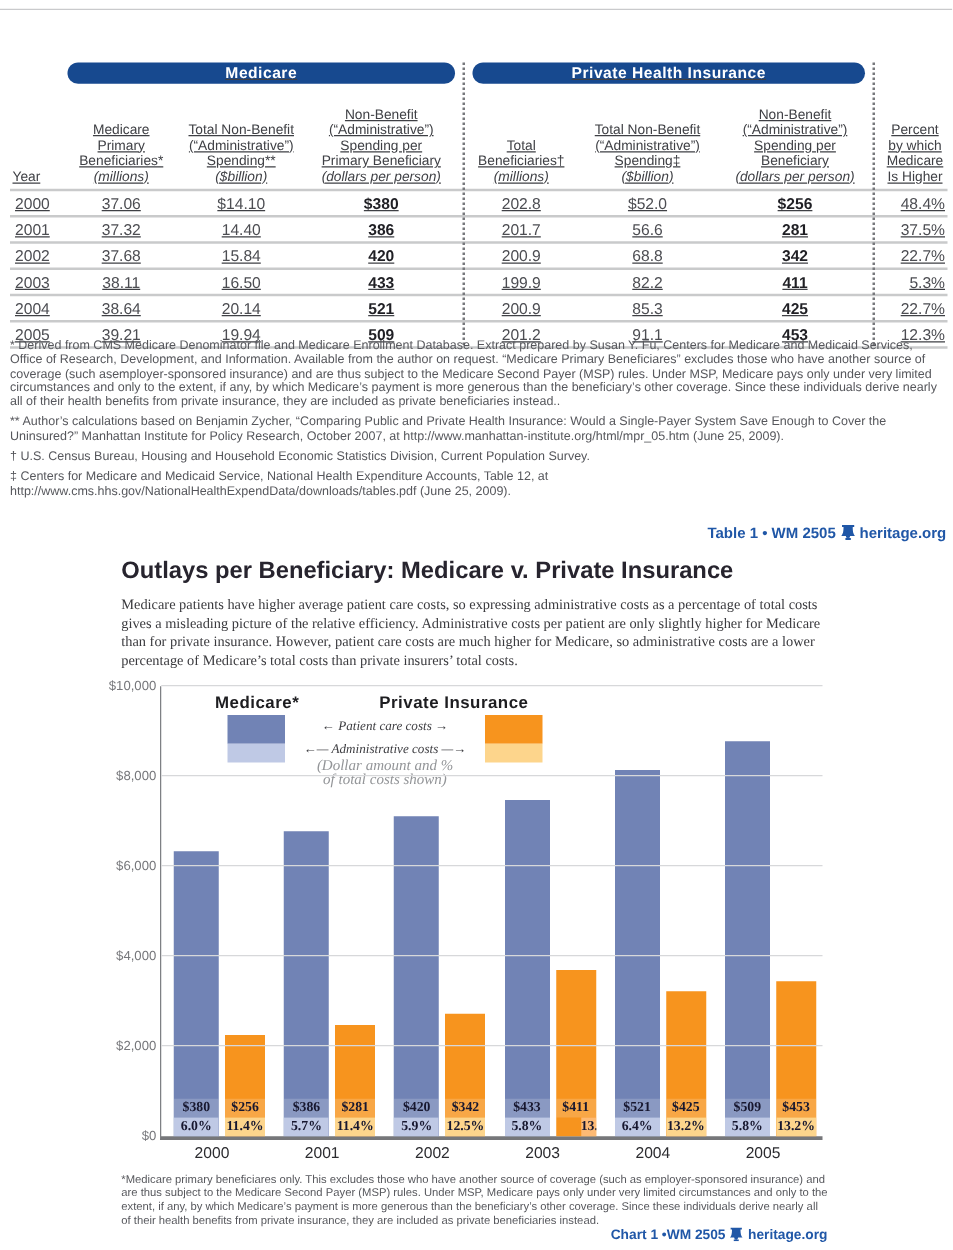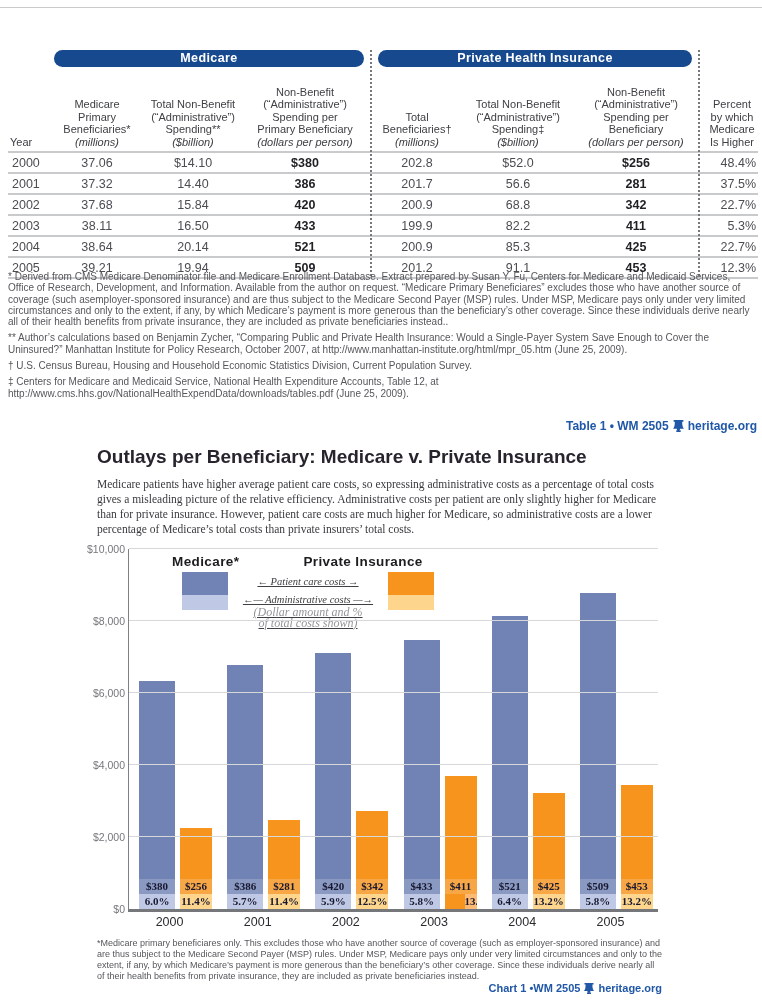--- a/index.html
+++ b/index.html
@@ -2,21 +2,21 @@
 <html><head>
 <meta charset="utf-8">
 <style>
   html,body{margin:0;padding:0;background:#fff;}
   .page{position:relative;width:762px;height:1000px;background:#fff;
         font-family:"Liberation Sans",sans-serif;color:#3f4045;overflow:hidden;}
   .toprule{position:absolute;left:0;top:7px;width:762px;height:1px;background:#c9cacc;}
   .doc-title{position:absolute;left:8px;top:15px;width:748px;font-size:19px;font-weight:bold;
              color:#27242e;letter-spacing:-0.2px;}
   
-  .tablewrap{position:absolute;left:8px;top:50px;width:750px;}
+  .tablewrap{position:absolute;left:8px;top:50px;width:750px;text-decoration:underline;}
   .tgrid{display:grid;grid-template-columns:46px 86px 106px 118px 14px 78px 124px 112px 14px 52px;}
   .pill{background:#17498f;color:#fff;font-weight:bold;font-size:12.5px;text-align:center;
         border-radius:9px;height:17px;line-height:17px;letter-spacing:0.4px;}
   .pill.med{grid-column:2/5;} .pill.priv{grid-column:6/9;}
   .theadgrid{margin-top:3px;align-items:end;border-bottom:2px solid #c9cacb;padding-bottom:3px;min-height:78px;}
   .hcell{font-size:11px;line-height:12.5px;text-align:center;white-space:pre-line;color:#3f4045;}
   .hcell .unit{font-style:italic;display:block;}
   .hc-year{text-align:left;padding-left:2px;}
   .trow{align-items:center;border-bottom:2px solid #c9cacb;height:19px;font-size:12.5px;color:#4c4d52;}
   .c-year{text-align:left;padding-left:4px;}
@@ -50,21 +50,21 @@
   .bandD{background:rgba(255,255,255,0.18);}
   .xlabels{position:absolute;left:43px;top:370px;width:529px;display:flex;}
   .xlab{flex:1;text-align:center;font-size:12.5px;color:#2b2b2f;padding-right:5px;}
   
   .legend{position:absolute;left:15px;top:5px;width:330px;}
   .leg-titles{display:flex;font-size:13.5px;font-weight:bold;color:#1d1d20;letter-spacing:0.4px;}
   .leg-titles .lt1{margin-left:28px;} .leg-titles .lt2{margin-left:64px;}
   .leg-body{display:flex;margin-top:3px;}
   .swatch{width:46px;} .swatch .dk{height:23px;} .swatch .lt{height:15px;}
   .swatch.swm{margin-left:38px;} .swatch.swp{margin-left:0px;}
-  .leg-mid{width:160px;text-align:center;font-family:"Liberation Serif",serif;text-decoration:underline;}
+  .leg-mid{width:160px;text-align:center;font-family:"Liberation Serif",serif;}
   .lm1,.lm2{font-style:italic;font-size:10.5px;color:#3c3c40;}
   .lm1{margin-top:4px;} .lm2{margin-top:7px;}
   .lm3{font-style:italic;font-size:12px;line-height:10.5px;color:#939598;white-space:pre-line;margin-top:2px;}
   .chart-foot{position:absolute;left:97px;top:938px;width:566px;font-size:9px;line-height:11px;color:#56575c;}
 </style>
 </head>
 <body>
 
 <div class="page">
   <div class="toprule"></div>

